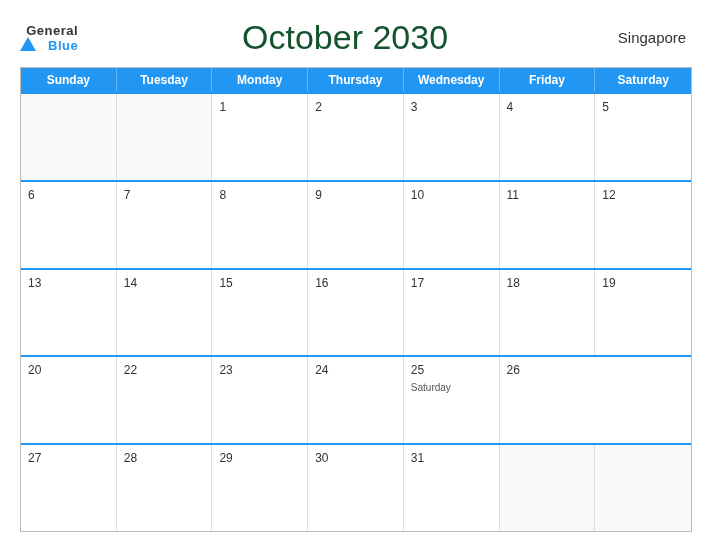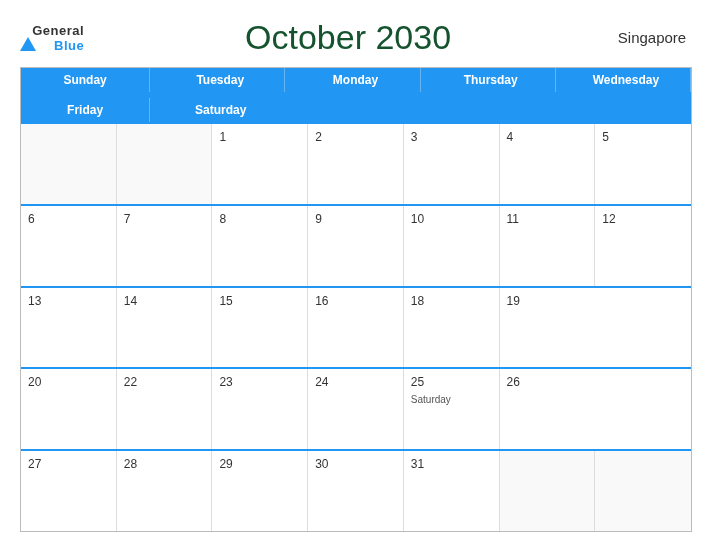--- a/index.html
+++ b/index.html
@@ -29,21 +29,21 @@
     .logo-general {
       font-size: 13px;
       font-weight: bold;
       color: #333;
       letter-spacing: 0.5px;
     }
 
     .logo-blue-row {
       display: flex;
       align-items: center;
-      gap: 16px;
+      gap: 10px;
     }
 
     .logo-triangle {
       width: 0;
       height: 0;
       border-left: 8px solid transparent;
       border-right: 8px solid transparent;
       border-bottom: 14px solid #2196F3;
       margin-right: 2px;
       margin-top: -2px;
@@ -73,23 +73,22 @@
 
     .calendar {
       flex: 1;
       display: flex;
       flex-direction: column;
       border: 1px solid #bbb;
     }
 
     .cal-header-row {
       display: grid;
-      grid-template-columns: repeat(5, 1fr);
+      grid-template-columns: repeat(7, 1fr);
       background: #2196F3;
-      gap: 6px;
     }
 
     .cal-header-cell {
       color: #fff;
       font-size: 12px;
       font-weight: bold;
       text-align: center;
       padding: 5px 2px;
       border-right: 1px solid #64b5f6;
     }
@@ -218,20 +217,23 @@
         <div class="cal-cell">
           <span class="day-num">14</span>
         </div>
         <div class="cal-cell">
           <span class="day-num">15</span>
         </div>
         <div class="cal-cell">
           <span class="day-num">16</span>
         </div>
         <div class="cal-cell">
+          <span class="day-num">17</span>
+        </div>
+        <div class="cal-cell">
           <span class="day-num">18</span>
         </div>
         <div class="cal-cell">
           <span class="day-num">19</span>
         </div>
       </div>
       <div class="cal-week">
         <div class="cal-cell">
           <span class="day-num">20</span>
         </div>

